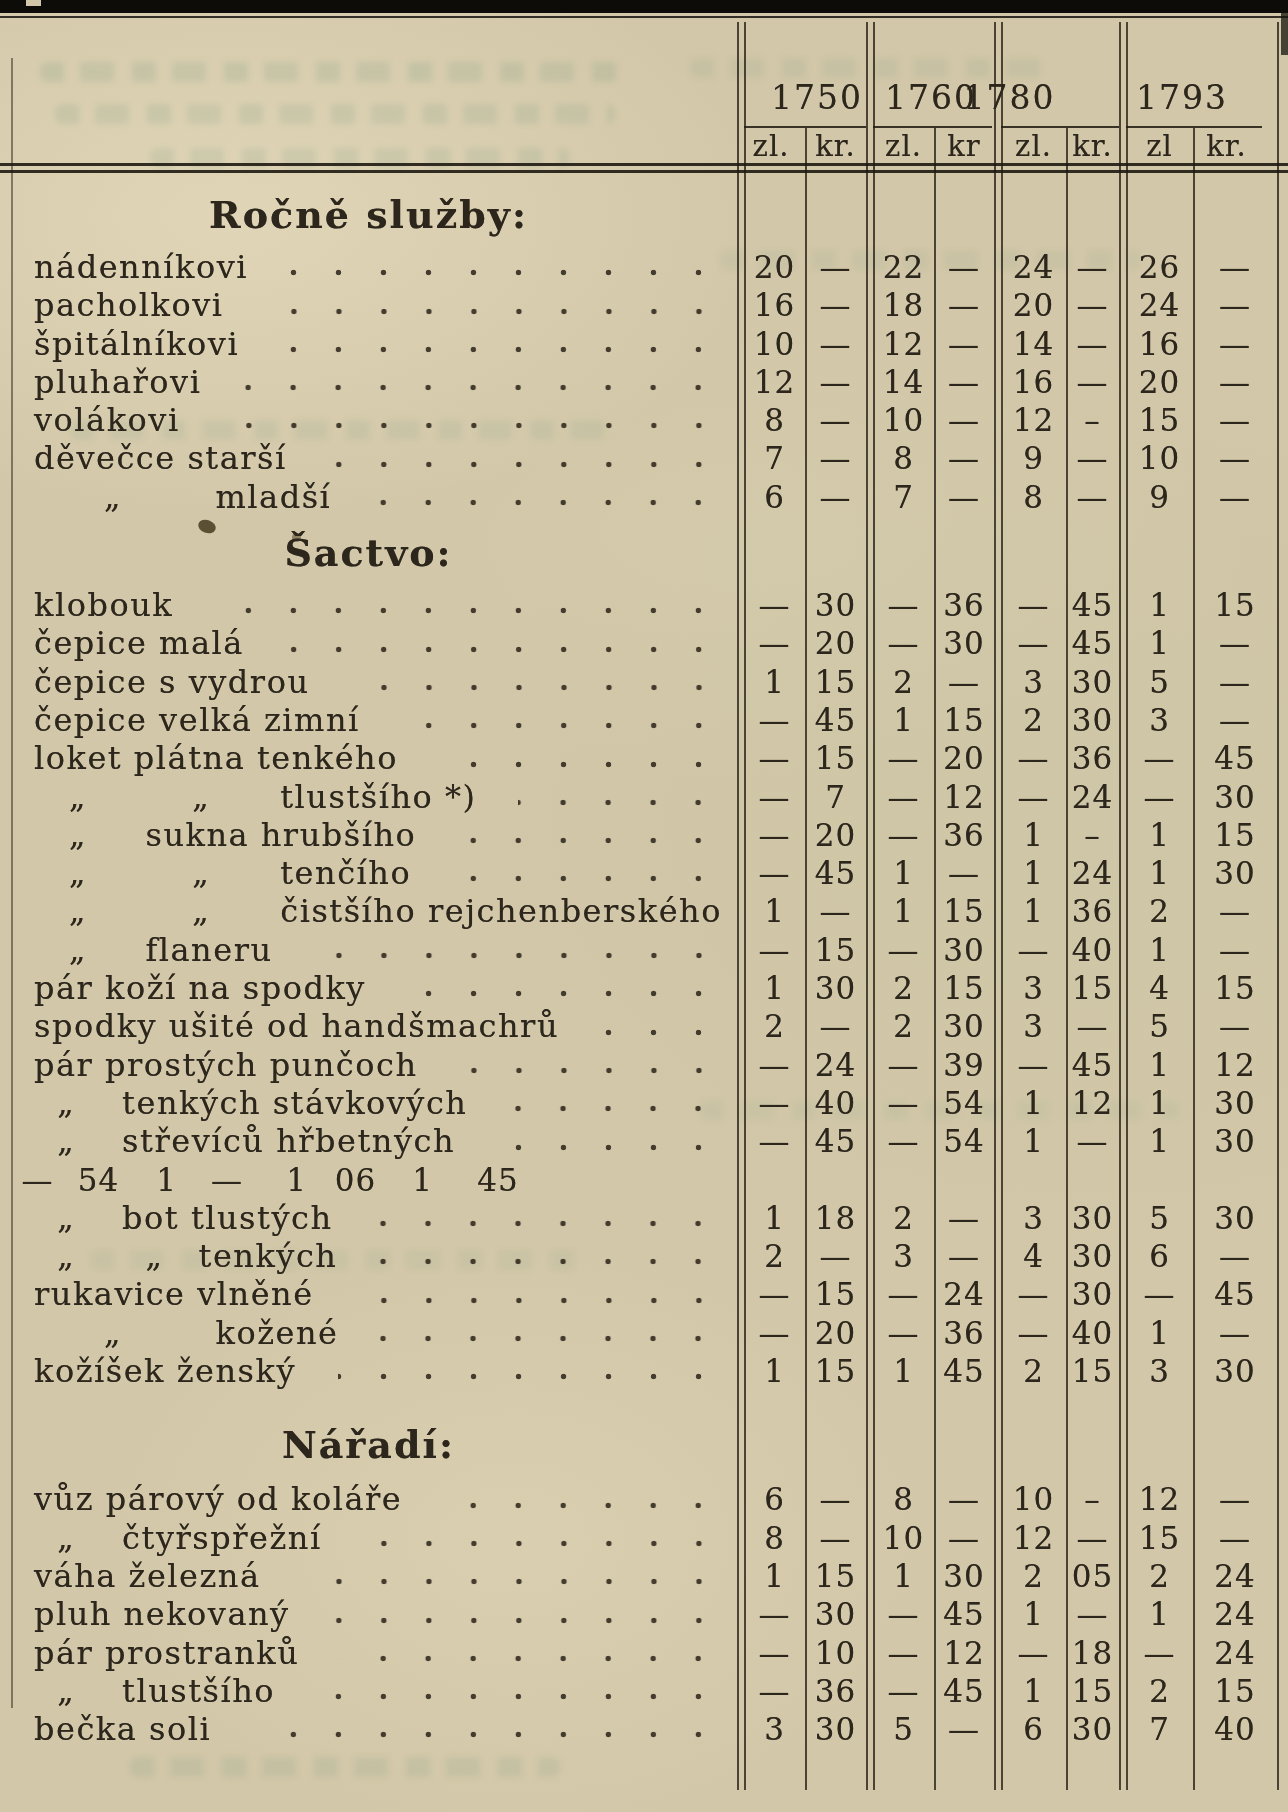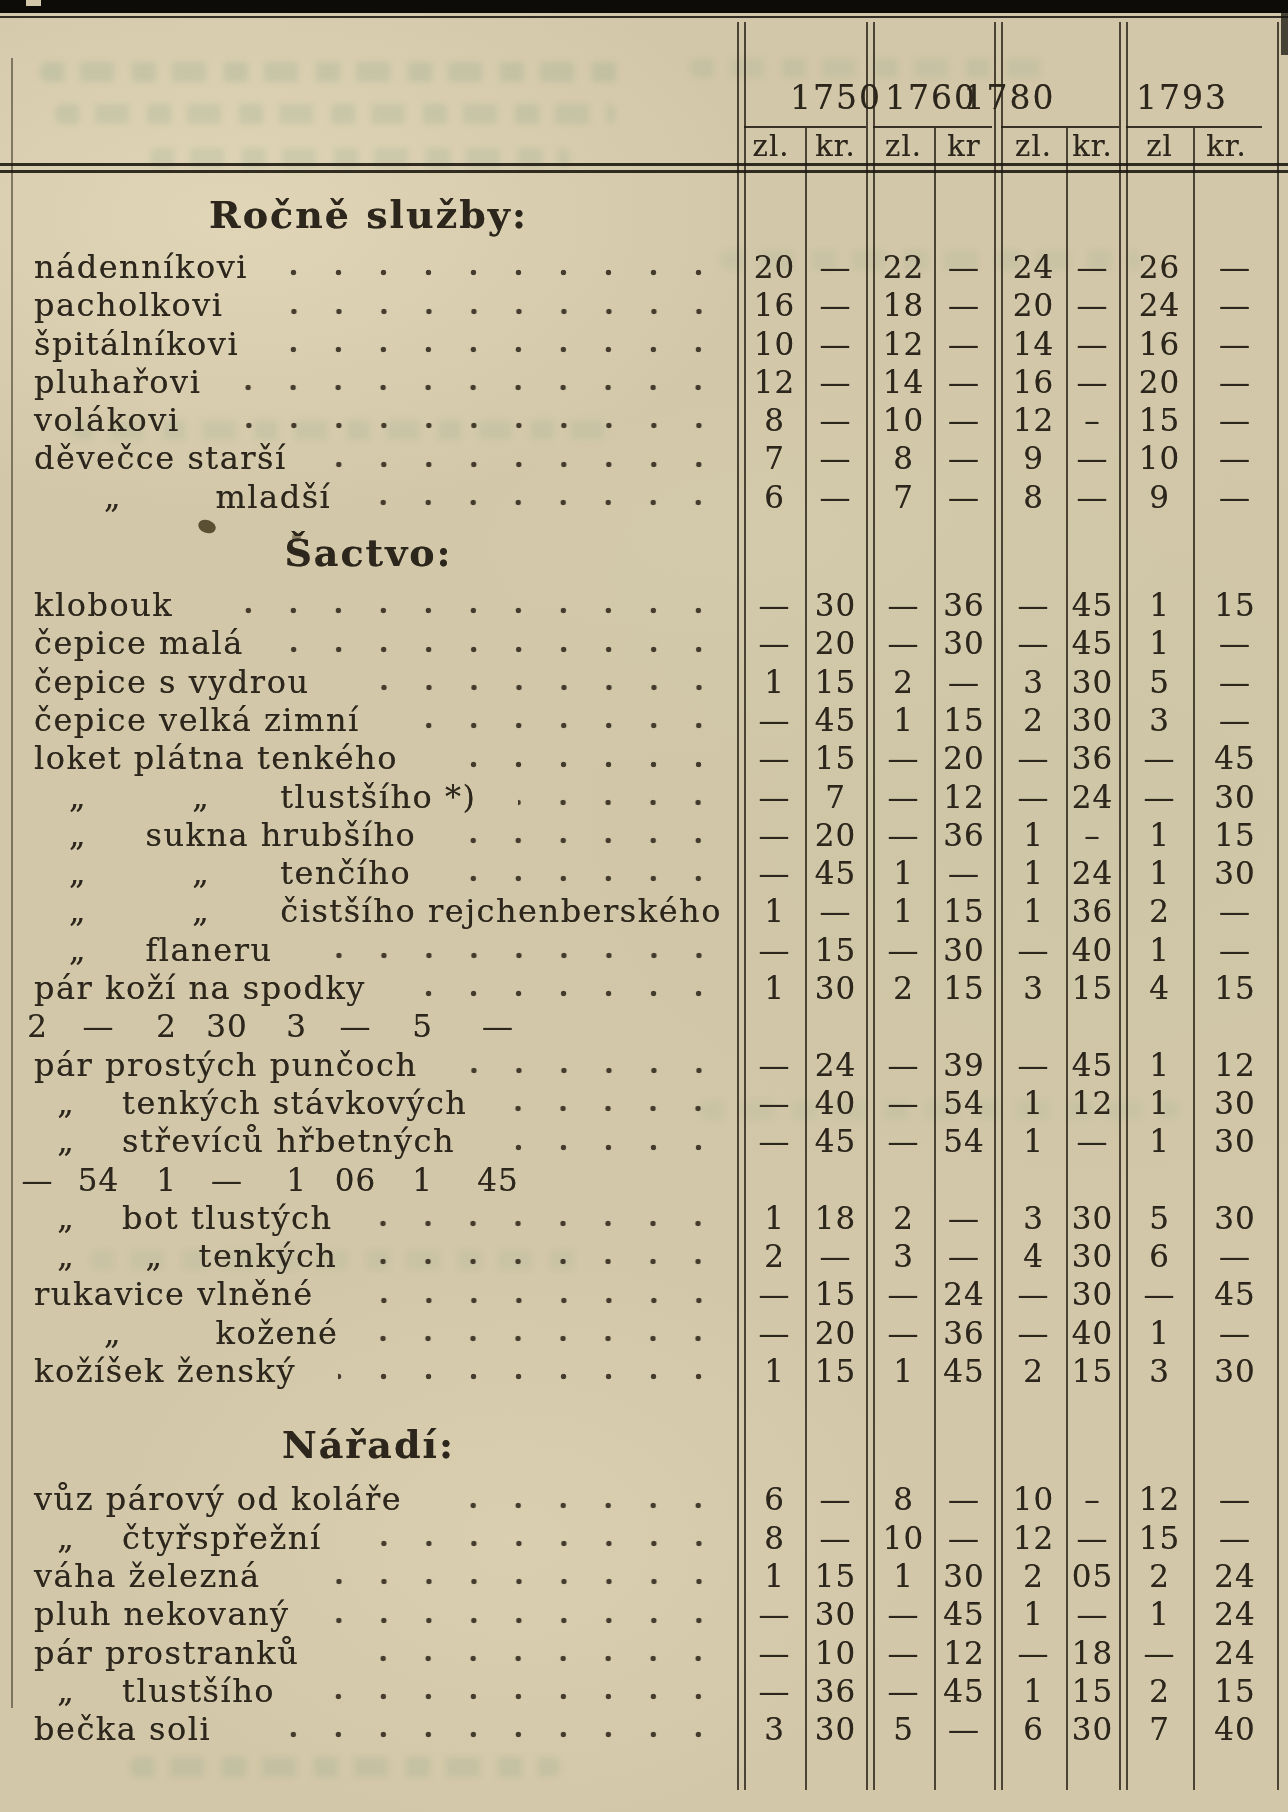--- a/index.html
+++ b/index.html
@@ -89,21 +89,21 @@
   <div class="vline" style="left:1001px;top:22px;height:1768px"></div>
   <div class="vline" style="left:1119px;top:22px;height:1768px"></div>
   <div class="vline" style="left:1126px;top:22px;height:1768px"></div>
   <div class="vline" style="left:1277px;top:22px;height:1768px"></div>
   <div class="vline" style="left:805px;top:128px;height:1662px"></div>
   <div class="vline" style="left:934px;top:128px;height:1662px"></div>
   <div class="vline" style="left:1066px;top:128px;height:1662px"></div>
   <div class="vline" style="left:1193px;top:128px;height:1662px"></div>
 
   <div>
-    <span class="year" style="left:771px;width:130px">1750</span>
+    <span class="year" style="left:752px;width:130px">1750</span>
     <span class="year" style="left:866px;width:130px">1760</span>
     <span class="year" style="left:945px;width:129px">1780</span>
     <span class="year" style="left:1121px;width:122px">1793</span>
 
     <div class="hseg" style="left:744px;width:122px"></div>
     <div class="hseg" style="left:873px;width:119px"></div>
     <div class="hseg" style="left:1001px;width:118px"></div>
     <div class="hseg" style="left:1126px;width:136px"></div>
 
     <span class="unit" style="left:737px;width:68px">zl.</span>
@@ -368,20 +368,24 @@
         <div class="cell c0">1</div>
         <div class="cell c1">30</div>
         <div class="cell c2">2</div>
         <div class="cell c3">15</div>
         <div class="cell c4">3</div>
         <div class="cell c5">15</div>
         <div class="cell c6">4</div>
         <div class="cell c7">15</div>
       </div>
       <div class="row">
+        <div class="lbl-cell">
+          <span class="lbl">spodky ušité od handšmachrů</span>
+          <span class="leader"></span>
+        </div>
         <div class="cell c0">2</div>
         <div class="cell c1">—</div>
         <div class="cell c2">2</div>
         <div class="cell c3">30</div>
         <div class="cell c4">3</div>
         <div class="cell c5">—</div>
         <div class="cell c6">5</div>
         <div class="cell c7">—</div>
       </div>
       <div class="row">

